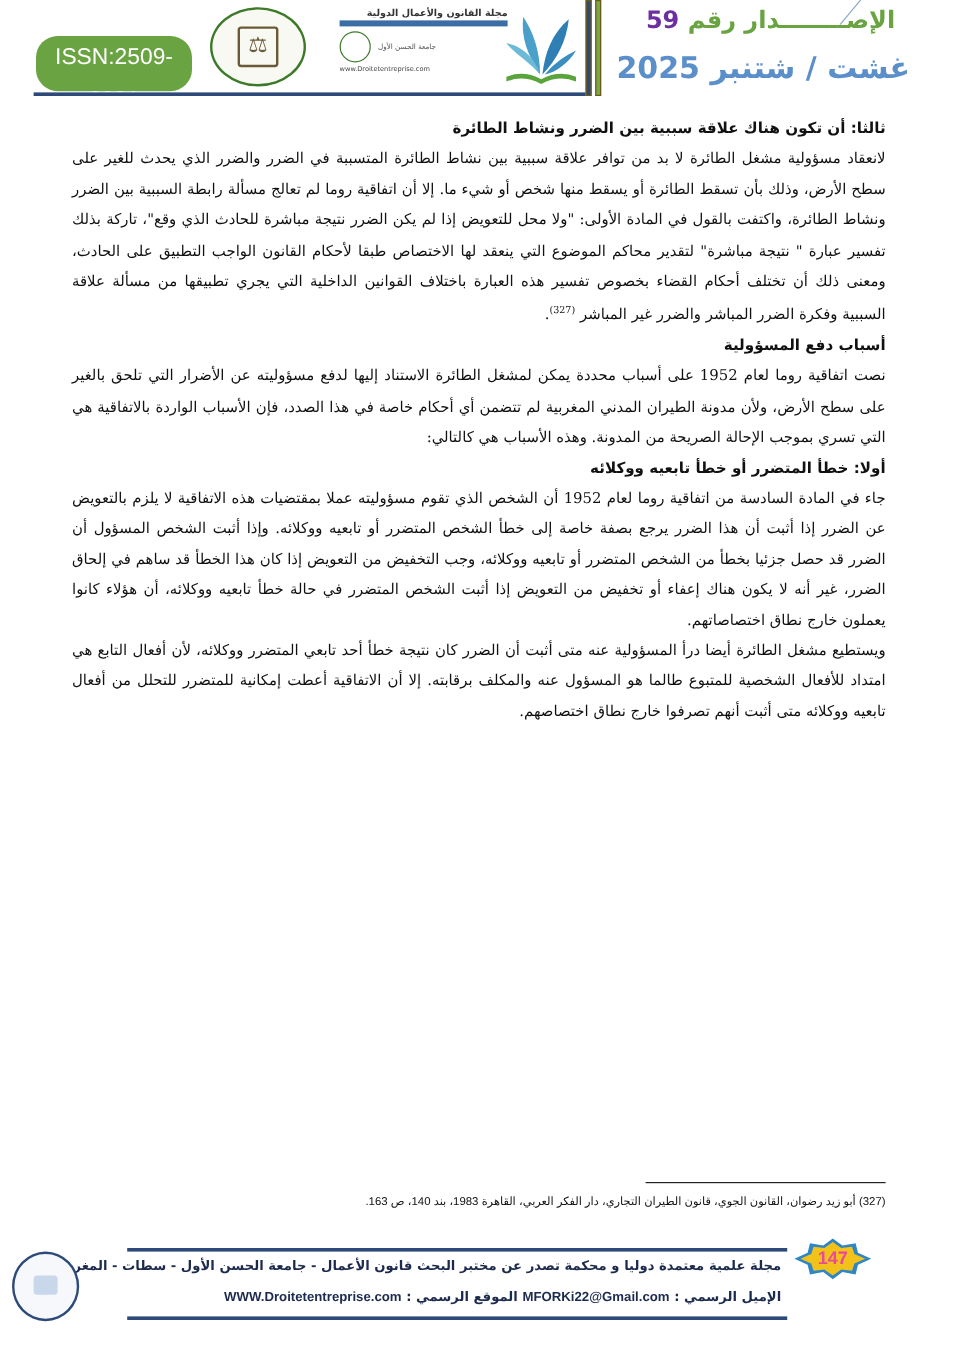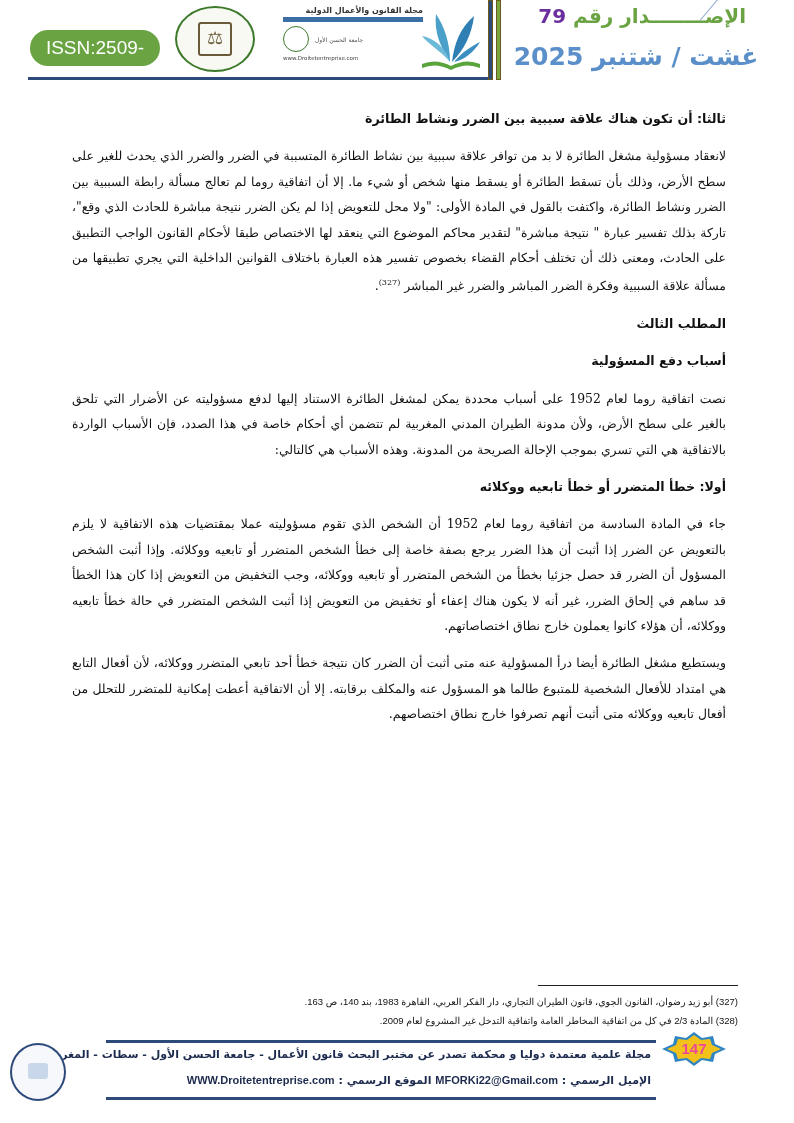--- a/index.html
+++ b/index.html
@@ -1,40 +1,40 @@
 <!DOCTYPE html>
 <html><head>
 <meta charset="utf-8">
 <style>
   html, body { margin: 0; padding: 0; background: #ffffff; }
   body { width: 794px; height: 1123px; position: relative; overflow: hidden; font-family: "DejaVu Sans", sans-serif; color: #111; }
 
   
-  .issn { position: absolute; left: 30px; top: 30px; width: 130px; height: 36px; background: #6aa342; border-radius: 18px; color: #fff; font-family: "Liberation Sans", sans-serif; font-size: 19px; line-height: 36px; text-align: center; }
+  .issn { position: absolute; left: 30px; top: 30px; width: 130px; height: 46px; background: #6aa342; border-radius: 18px; color: #fff; font-family: "Liberation Sans", sans-serif; font-size: 19px; line-height: 36px; text-align: center; }
   .logo-seal { position: absolute; left: 175px; top: 6px; width: 80px; height: 66px; border-radius: 50%; border: 2px solid #3c7a2a; box-sizing: border-box; display:flex; align-items:center; justify-content:center; background: #f7f9f2; }
   .logo-seal .inner { width: 30px; height: 30px; border: 2px solid #6b5a3a; border-radius: 3px; font-size: 18px; line-height: 28px; text-align: center; color: #6b5a3a; }
   .journal-banner { position: absolute; left: 283px; top: 6px; width: 140px; height: 60px; }
   .journal-banner .jt { font-size: 8px; color: #333; font-weight: bold; direction: rtl; }
   .journal-banner .jb { height: 5px; background: #3a6ea5; margin-top: 2px; }
   .journal-banner .small-logos { display: flex; gap: 6px; margin-top: 4px; align-items: center; }
   .journal-banner .mini-seal { width: 24px; height: 24px; border-radius: 50%; border: 1px solid #3c7a2a; }
   .journal-banner .mini-univ { font-size: 6px; color: #555; direction: rtl; }
   .journal-banner .url { font-size: 5.5px; color: #444; margin-top: 3px; }
   .book-logo { position: absolute; left: 420px; top: 6px; width: 62px; height: 66px; }
   .header-rule { position: absolute; left: 28px; top: 77px; width: 460px; height: 3px; background: #2d4a7a; }
   .vbar1 { position: absolute; left: 488px; top: 0; width: 5px; height: 80px; background: #2d4a7a; border: 1px solid #6b5a1e; box-sizing: border-box; }
   .vbar2 { position: absolute; left: 496px; top: 0; width: 5px; height: 80px; background: #7aa83e; border: 1px solid #6b5a1e; box-sizing: border-box; }
   .issue-line { position: absolute; left: 508px; top: 4px; width: 270px; direction: rtl; text-align: right; font-size: 20px; font-weight: bold; color: #6aa342; white-space: nowrap; padding-right: 32px; box-sizing: border-box; }
   .issue-line .num { color: #6b2fa0; }
   .date-line { position: absolute; left: 508px; top: 42px; width: 270px; direction: rtl; text-align: center; font-size: 25px; font-weight: bold; color: #5b8fc9; white-space: nowrap; padding-right: 14px; box-sizing: border-box; }
   .diag { position: absolute; left: 700px; top: 20px; width: 70px; height: 1px; background: #8aa8cc; transform: rotate(-50deg); transform-origin: left; }
 
   
   .content { position: absolute; left: 60px; top: 94px; width: 678px; direction: rtl; text-align: justify; font-family: "DejaVu Serif", serif; font-size: 12.4px; line-height: 25.4px; }
-  .content p { margin: 12px; }
+  .content p { margin: 0; }
   .content .h { font-weight: bold; font-family: "DejaVu Sans", sans-serif; font-size: 12.6px; }
   .content sup { font-size: 8px; }
 
   
   .fn-rule { position: absolute; left: 538px; top: 985px; width: 200px; height: 1px; background: #222; }
   .footnotes { position: absolute; left: 60px; top: 992px; width: 678px; direction: rtl; text-align: right; font-family: "Liberation Sans", sans-serif; font-size: 9.5px; line-height: 19px; }
 
   
   .f-rule-top { position: absolute; left: 106px; top: 1040px; width: 550px; height: 3px; background: #2d4a7a; }
   .f-rule-bot { position: absolute; left: 106px; top: 1097px; width: 550px; height: 3px; background: #2d4a7a; }
@@ -75,40 +75,38 @@
     <path d="M2 58 Q16 52 31 60 Q46 52 60 58 L60 62 Q46 56 31 64 Q16 56 2 62Z" fill="#5aa43c"></path>
   </svg>
 </div>
 
 <div class="header-rule"></div>
 <div class="vbar1"></div>
 <div class="vbar2"></div>
 
 <div class="issue-line">
   <span>الإصــــــــدار رقم</span>
-  <span class="num">79</span>
+  <span class="num">59</span>
 </div>
 <div class="date-line">غشت / شتنبر 2025</div>
 <div class="diag"></div>
 
 <div class="content">
   <p class="h">ثالثا: أن تكون هناك علاقة سببية بين الضرر ونشاط الطائرة</p>
   <p><span>لانعقاد مسؤولية مشغل الطائرة لا بد من توافر علاقة سببية بين نشاط الطائرة المتسببة في الضرر والضرر الذي يحدث للغير على سطح الأرض، وذلك بأن تسقط الطائرة أو يسقط منها شخص أو شيء ما. إلا أن اتفاقية روما لم تعالج مسألة رابطة السببية بين الضرر ونشاط الطائرة، واكتفت بالقول في المادة الأولى: "ولا محل للتعويض إذا لم يكن الضرر نتيجة مباشرة للحادث الذي وقع"، تاركة بذلك تفسير عبارة " نتيجة مباشرة" لتقدير محاكم الموضوع التي ينعقد لها الاختصاص طبقا لأحكام القانون الواجب التطبيق على الحادث، ومعنى ذلك أن تختلف أحكام القضاء بخصوص تفسير هذه العبارة باختلاف القوانين الداخلية التي يجري تطبيقها من مسألة علاقة السببية وفكرة الضرر المباشر والضرر غير المباشر</span> <sup>(327)</sup>.</p>
-  <p class="h">المطلب الثالث</p>
   <p class="h">أسباب دفع المسؤولية</p>
   <p>نصت اتفاقية روما لعام 1952 على أسباب محددة يمكن لمشغل الطائرة الاستناد إليها لدفع مسؤوليته عن الأضرار التي تلحق بالغير على سطح الأرض، ولأن مدونة الطيران المدني المغربية لم تتضمن أي أحكام خاصة في هذا الصدد، فإن الأسباب الواردة بالاتفاقية هي التي تسري بموجب الإحالة الصريحة من المدونة. وهذه الأسباب هي كالتالي:</p>
   <p class="h">أولا: خطأ المتضرر أو خطأ تابعيه ووكلائه</p>
   <p>جاء في المادة السادسة من اتفاقية روما لعام 1952 أن الشخص الذي تقوم مسؤوليته عملا بمقتضيات هذه الاتفاقية لا يلزم بالتعويض عن الضرر إذا أثبت أن هذا الضرر يرجع بصفة خاصة إلى خطأ الشخص المتضرر أو تابعيه ووكلائه. وإذا أثبت الشخص المسؤول أن الضرر قد حصل جزئيا بخطأ من الشخص المتضرر أو تابعيه ووكلائه، وجب التخفيض من التعويض إذا كان هذا الخطأ قد ساهم في إلحاق الضرر، غير أنه لا يكون هناك إعفاء أو تخفيض من التعويض إذا أثبت الشخص المتضرر في حالة خطأ تابعيه ووكلائه، أن هؤلاء كانوا يعملون خارج نطاق اختصاصاتهم.</p>
   <p>ويستطيع مشغل الطائرة أيضا درأ المسؤولية عنه متى أثبت أن الضرر كان نتيجة خطأ أحد تابعي المتضرر ووكلائه، لأن أفعال التابع هي امتداد للأفعال الشخصية للمتبوع طالما هو المسؤول عنه والمكلف برقابته. إلا أن الاتفاقية أعطت إمكانية للمتضرر للتحلل من أفعال تابعيه ووكلائه متى أثبت أنهم تصرفوا خارج نطاق اختصاصهم.</p>
 </div>
 
 <div class="fn-rule"></div>
 <div class="footnotes">
   <div>(327) أبو زيد رضوان، القانون الجوي، قانون الطيران التجاري، دار الفكر العربي، القاهرة 1983، بند 140، ص 163.</div>
-  <div>(328) المادة 2/3 في كل من اتفاقية المخاطر العامة واتفاقية التدخل غير المشروع لعام 2009.</div>
 </div>
 
 <div class="f-rule-top"></div>
 <div class="footer-line1">مجلة علمية معتمدة دوليا و محكمة تصدر عن مختبر البحث قانون الأعمال - جامعة الحسن الأول - سطات - المغرب</div>
 <div class="footer-line2">
   <span>الإميل الرسمي :</span>
   <span class="lat">MFORKi22@Gmail.com</span>
   <span>الموقع الرسمي :</span>
   <span class="lat">WWW.Droitetentreprise.com</span>
 </div>

